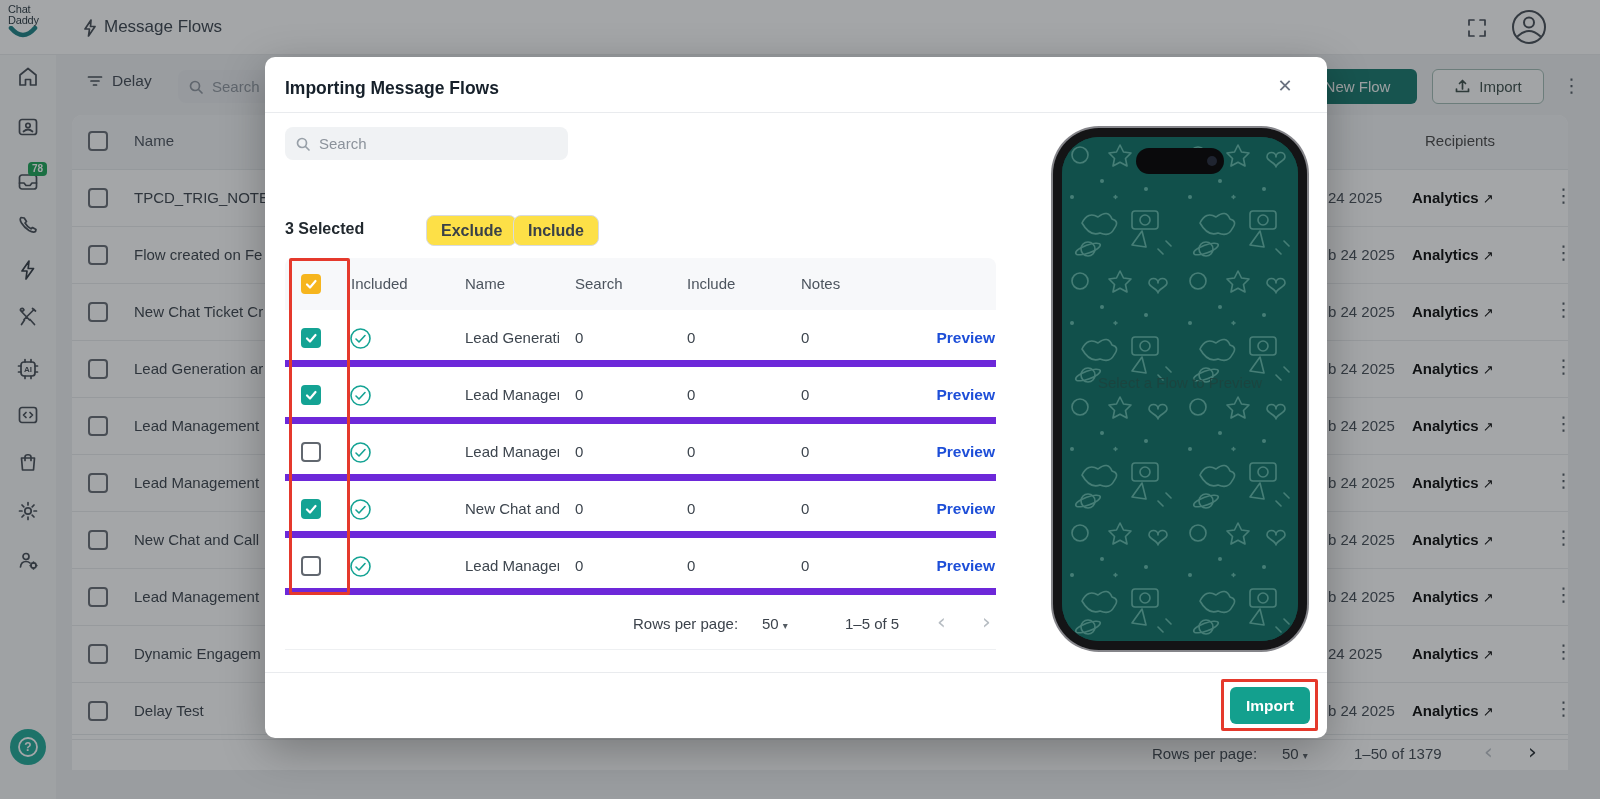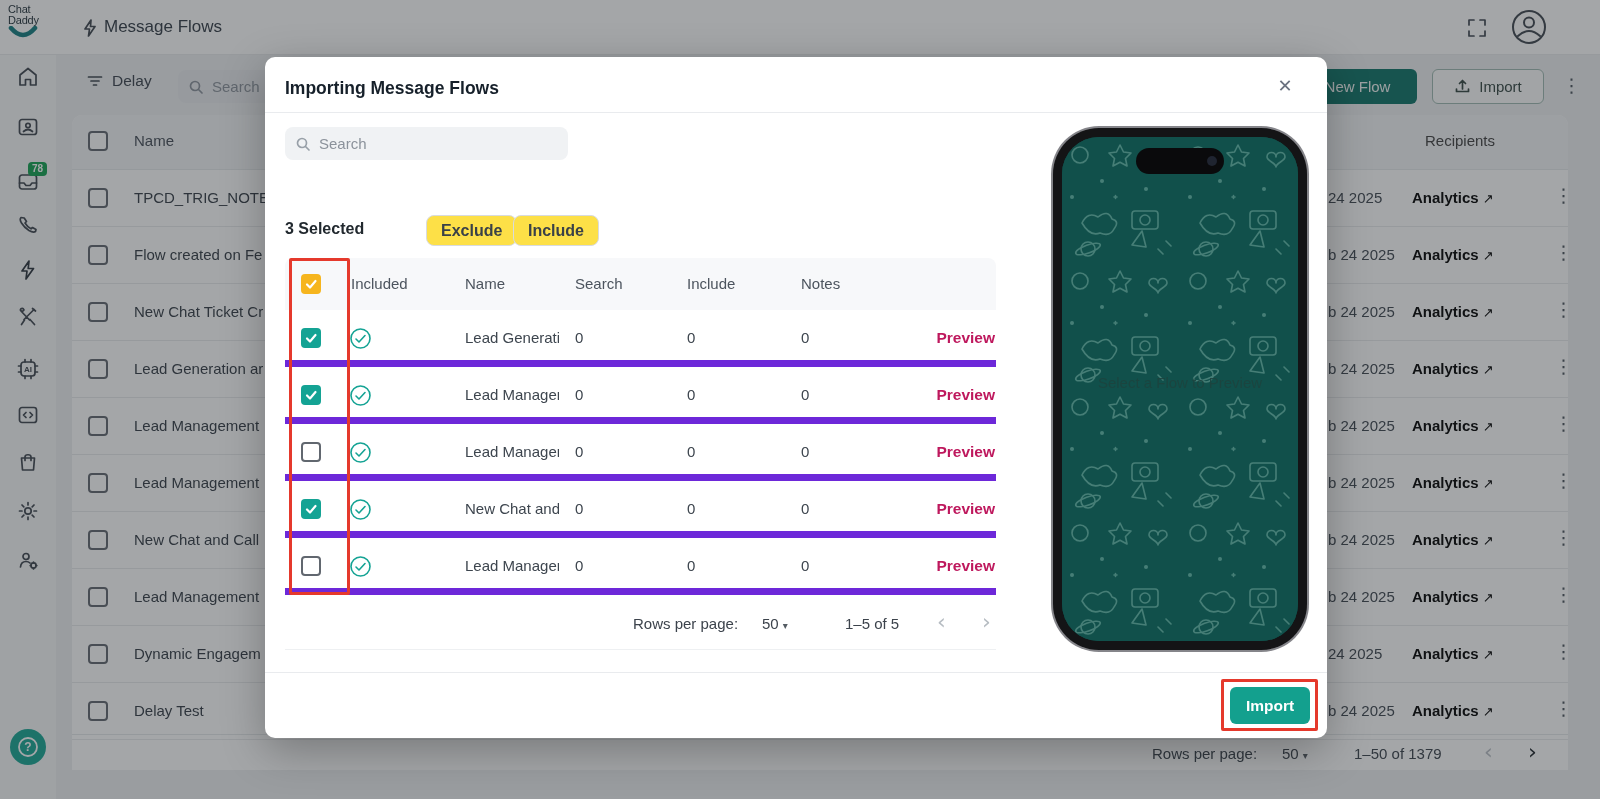--- a/index.html
+++ b/index.html
@@ -67,21 +67,21 @@
   .mh-actions  { position:absolute; left:290px; top:17px; }
   .mh-triggers { position:absolute; left:402px; top:17px; }
   .mh-notes    { position:absolute; left:516px; top:17px; }
   .mrow { position:absolute; left:0; width:711px; height:57px; border-bottom:7px solid #6d28d9; font-size:15px; color:#3d454e; }
   .mrow .cb { position:absolute; left:16px; top:18px; }
   .mrow .status { position:absolute; left:64px; top:17px; }
   .mrow-name { position:absolute; left:180px; top:19px; width:94px; overflow:hidden; white-space:nowrap; }
   .mrow-a { position:absolute; left:290px; top:19px; }
   .mrow-t { position:absolute; left:402px; top:19px; }
   .mrow-n { position:absolute; left:516px; top:19px; }
-  .mrow-preview { position:absolute; left:620px; top:19px; width:90px; text-align:right; color:#be185d; font-weight:600; font-size:15.5px; cursor:pointer; }
+  .mrow-preview { position:absolute; left:620px; top:19px; width:90px; text-align:right; color:#1d4ed8; font-weight:600; font-size:15.5px; cursor:pointer; }
   .mpag { position:absolute; left:20px; top:537px; width:711px; height:56px; border-bottom:1px solid #eef0f2; font-size:15px; color:#3c434c; }
 
   .dd-arrow { font-size:10px; color:#555c63; }
 
   
   .modal-fline { position:absolute; left:0; top:615px; width:100%; height:1px; background:#e9ebee; }
   .modal-import-btn { position:absolute; left:965px; top:630px; width:80px; height:37px; background:#13a08e; color:#ffffff; font-size:15.5px; font-weight:600; border:none; border-radius:6px; cursor:pointer; }
 
   
   .phone { position:absolute; left:788px; top:71px; width:254px; height:522px; background:#141416; border-radius:46px; box-shadow:0 0 0 2px #85858a; padding:9px; }

